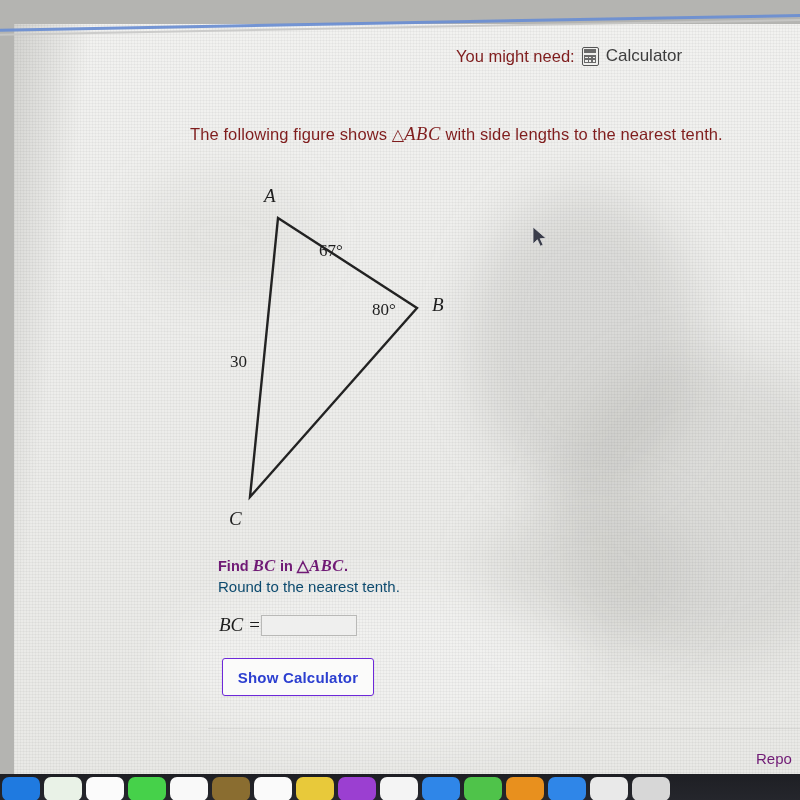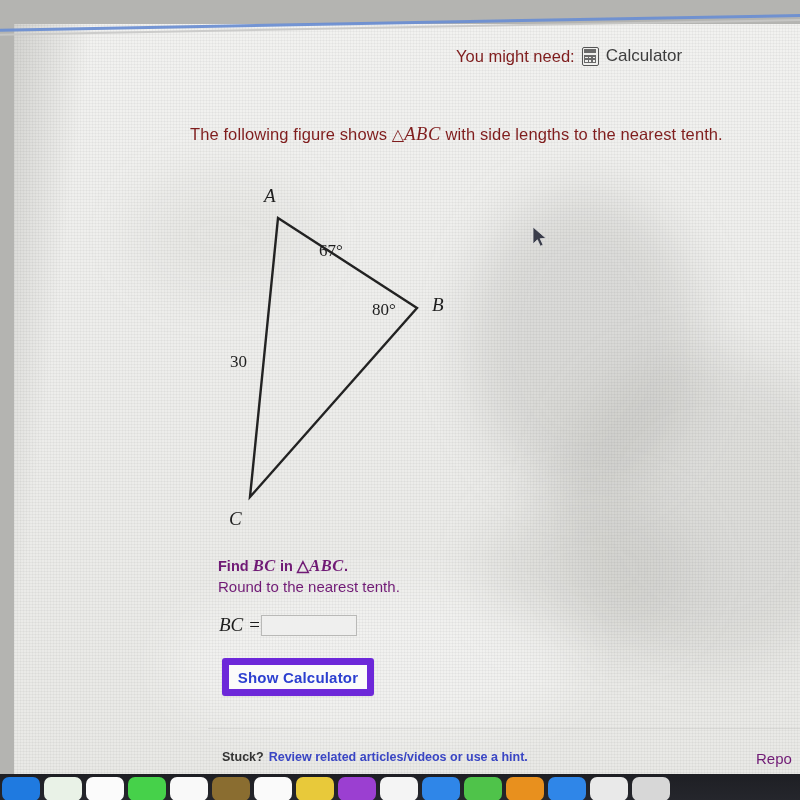--- a/index.html
+++ b/index.html
@@ -151,21 +151,21 @@
     left: 218px; top: 556px;
     font-size: 14.5px; font-weight: bold;
     color: #701a75;
     white-space: nowrap;
   }
   .q-find .mathit { font-weight: bold; font-size: 16.5px; }
   .q-round {
     position: absolute;
     left: 218px; top: 578px;
     font-size: 15px;
-    color: #701a75;
+    color: #0c4a6e;
     white-space: nowrap;
   }
 
   .answer-row {
     position: absolute;
     left: 219px; top: 614px;
     display: flex; align-items: center; 
   }
   .answer-lhs {
     font-family: "Liberation Serif", serif;
@@ -181,21 +181,21 @@
     font-size: 15px;
     color: #1d1d1d;
     padding: 1px 4px;
     outline: none;
   }
 
   .calc-button {
     position: absolute;
     left: 222px; top: 658px;
     width: 152px; height: 38px;
-    border: 7px solid #6d28d9;
+    border: 1px solid #6d28d9;
     border-radius: 3px;
     background: #fbfbfa;
     color: #2c3fd0;
     font-size: 15px;
     font-weight: bold;
     letter-spacing: .2px;
     cursor: pointer;
     box-shadow: 0 1px 1px rgba(0,0,0,.05);
   }
 
@@ -303,23 +303,20 @@
 
   <div class="q-round">Round to the nearest tenth.</div>
 
   <div class="answer-row">
     <span class="answer-lhs">BC =</span>
     <input class="answer-input" type="text" value="" style="">
   </div>
 
   <button class="calc-button">Show Calculator</button>
 
-  <div class="stuck-row">
-    <span class="stuck-label">Stuck?</span><span class="stuck-link">Review related articles/videos or use a hint.</span>
-  </div>
 
   <div class="report-text">Repo</div>
 
   <div class="dock" id="dock">
       <div class="dock-icon" style="background: rgb(31, 122, 224);"></div>
       <div class="dock-icon" style="background: rgb(233, 242, 231);"></div>
       <div class="dock-icon" style="background: rgb(251, 251, 251);"></div>
       <div class="dock-icon" style="background: rgb(70, 209, 74);"></div>
       <div class="dock-icon" style="background: rgb(249, 249, 249);"></div>
       <div class="dock-icon" style="background: rgb(138, 109, 48);"></div>

